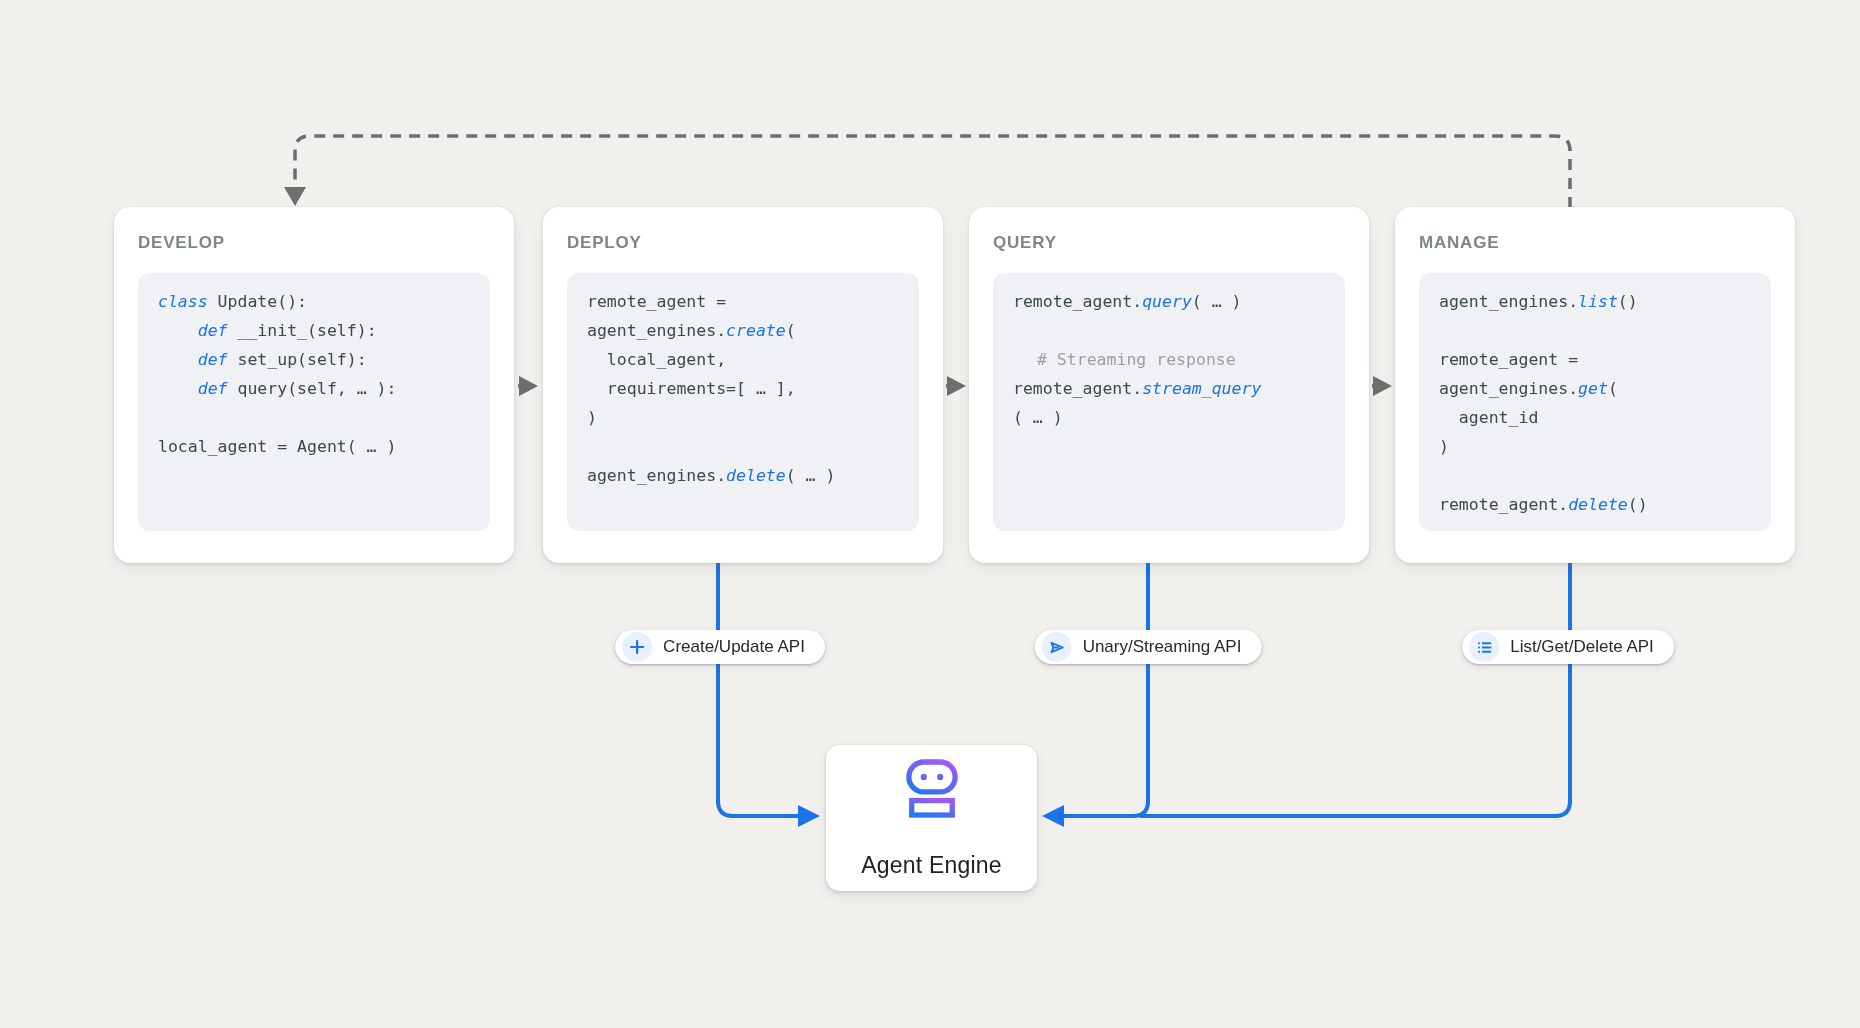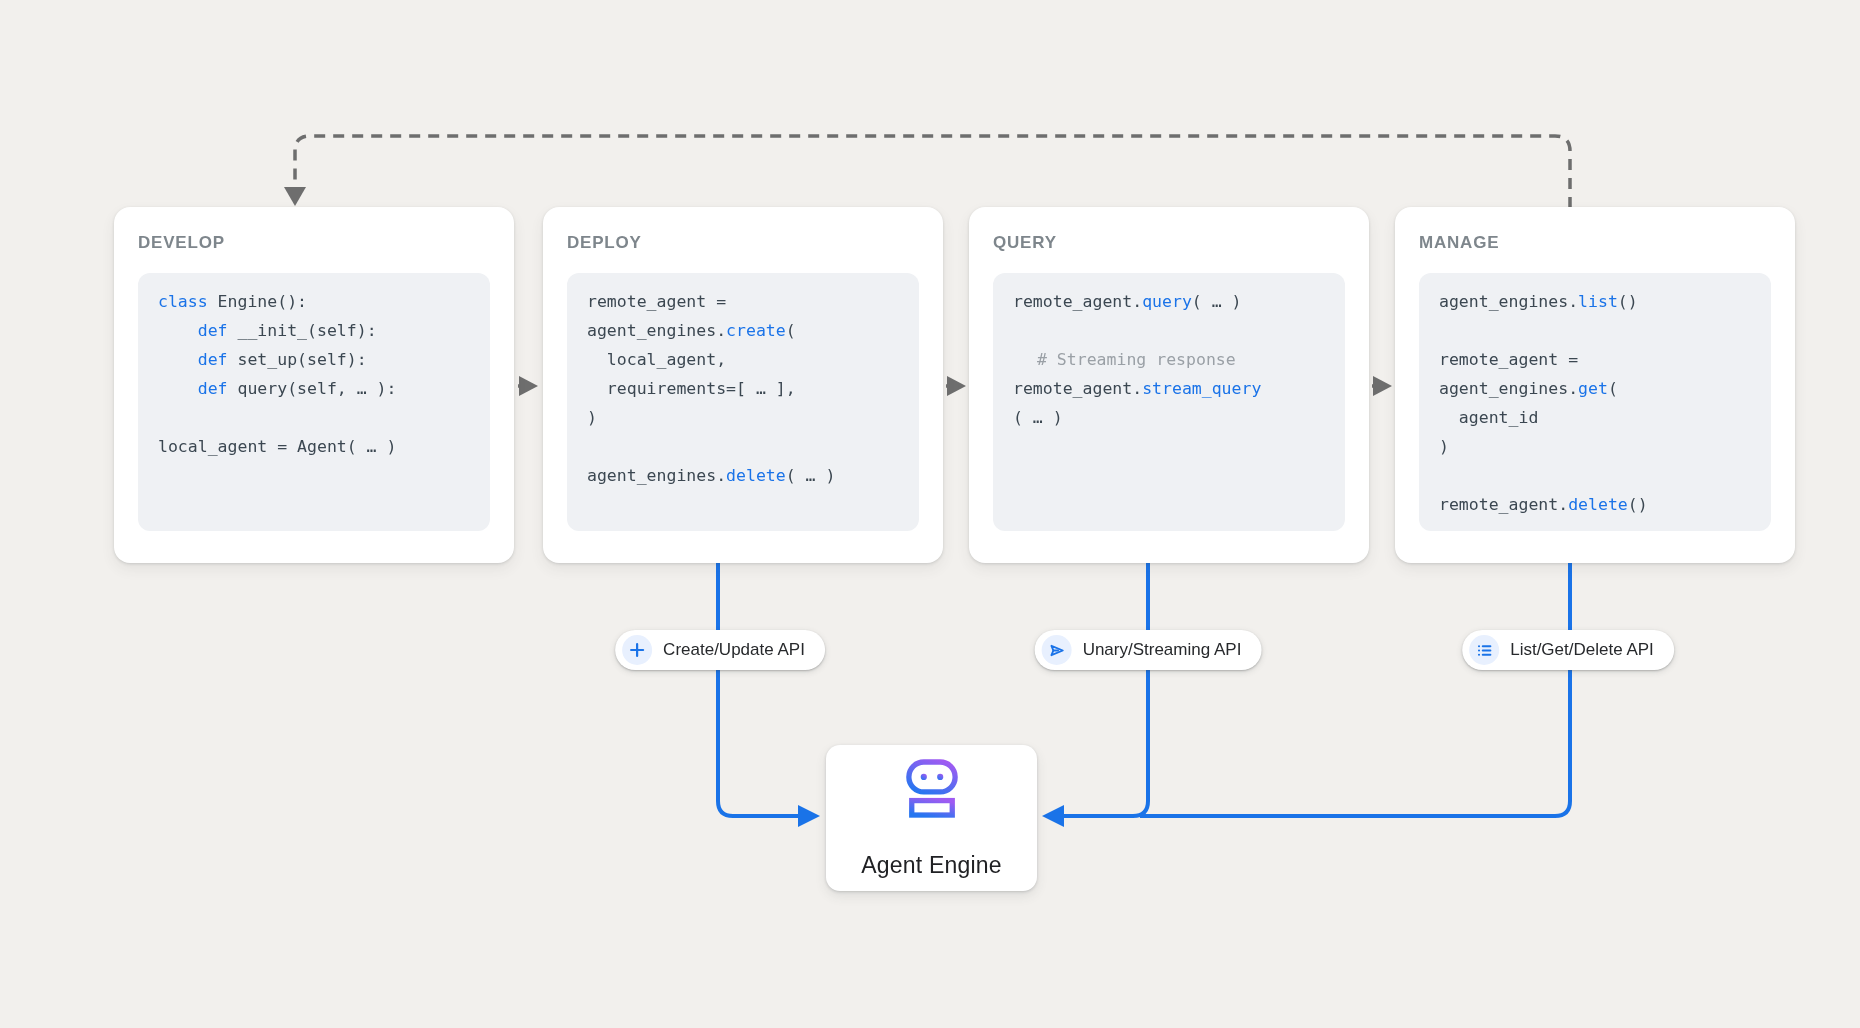--- a/index.html
+++ b/index.html
@@ -47,26 +47,26 @@
     padding: 14px 14px 12px 20px;
     overflow: hidden;
   }
   .code-line {
     font-family: "DejaVu Sans Mono", monospace;
     font-size: 16.5px;
     line-height: 29px;
     color: #3b4751;
     white-space: pre;
   }
-  .code-line .kw { color: #1a73e8; }
+  .code-line .kw { color: #1a73e8; font-style: italic; }
   .code-line .cm { color: #9aa0a6; margin-left: 24px; }
   .pill {
     position: absolute;
     top: 630px;
-    height: 40px;
+    height: 34px;
     transform: translateX(-50%);
     background: #ffffff;
     border-radius: 21px;
     box-shadow: 0 1px 2px rgba(60,64,67,.3), 0 2px 6px rgba(60,64,67,.15);
     display: flex;
     align-items: center;
     gap: 11px;
     padding: 0 20px 0 7px;
     box-sizing: border-box;
   }
@@ -134,21 +134,21 @@
       <path d="M 1148 563 L 1148 801 Q 1148 816 1133 816 L 1064 816"></path>
       <path d="M 1570 563 L 1570 801 Q 1570 816 1555 816 L 1140 816"></path>
     </g>
     <polygon points="798,805 798,827 820,816" fill="#1a73e8"></polygon>
     <polygon points="1064,805 1064,827 1042,816" fill="#1a73e8"></polygon>
   </svg>
 
   <section class="card" style="left:114px">
     <h2 class="card-title">DEVELOP</h2>
     <div class="code-block">
-        <div class="code-line"><span class="kw">class</span><span> Engine():</span></div>
+        <div class="code-line"><span class="kw">class</span><span> Update():</span></div>
         <div class="code-line"><span>    </span><span class="kw">def</span><span> __init_(self):</span></div>
         <div class="code-line"><span>    </span><span class="kw">def</span><span> set_up(self):</span></div>
         <div class="code-line"><span>    </span><span class="kw">def</span><span> query(self, … ):</span></div>
         <div class="code-line">&nbsp;</div>
         <div class="code-line"><span>local_agent = Agent( … )</span></div>
       </div>
   </section>
 
   <section class="card" style="left:543px">
     <h2 class="card-title">DEPLOY</h2>

